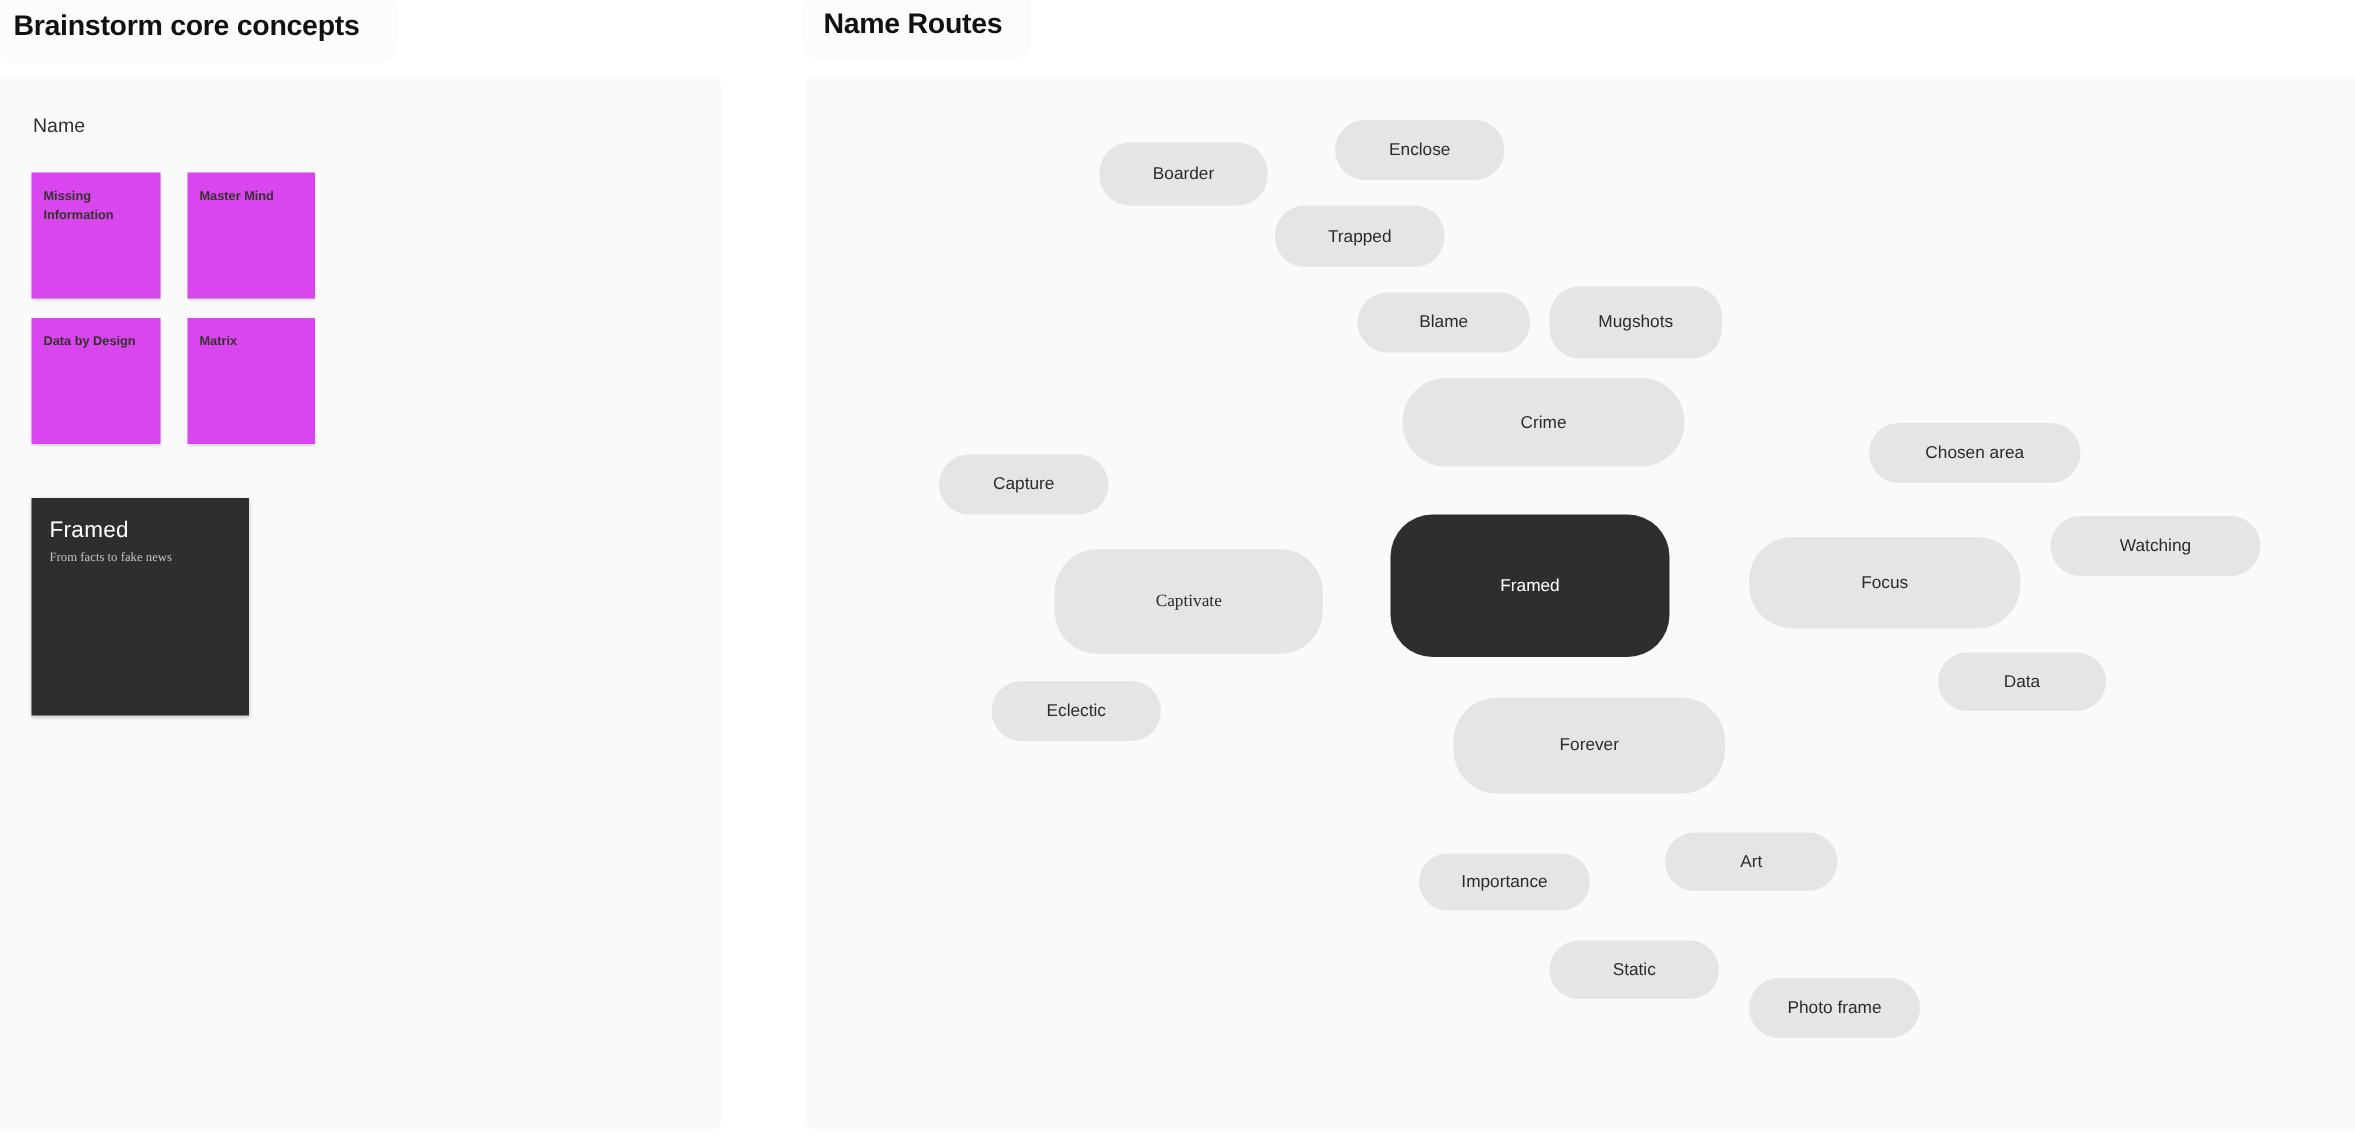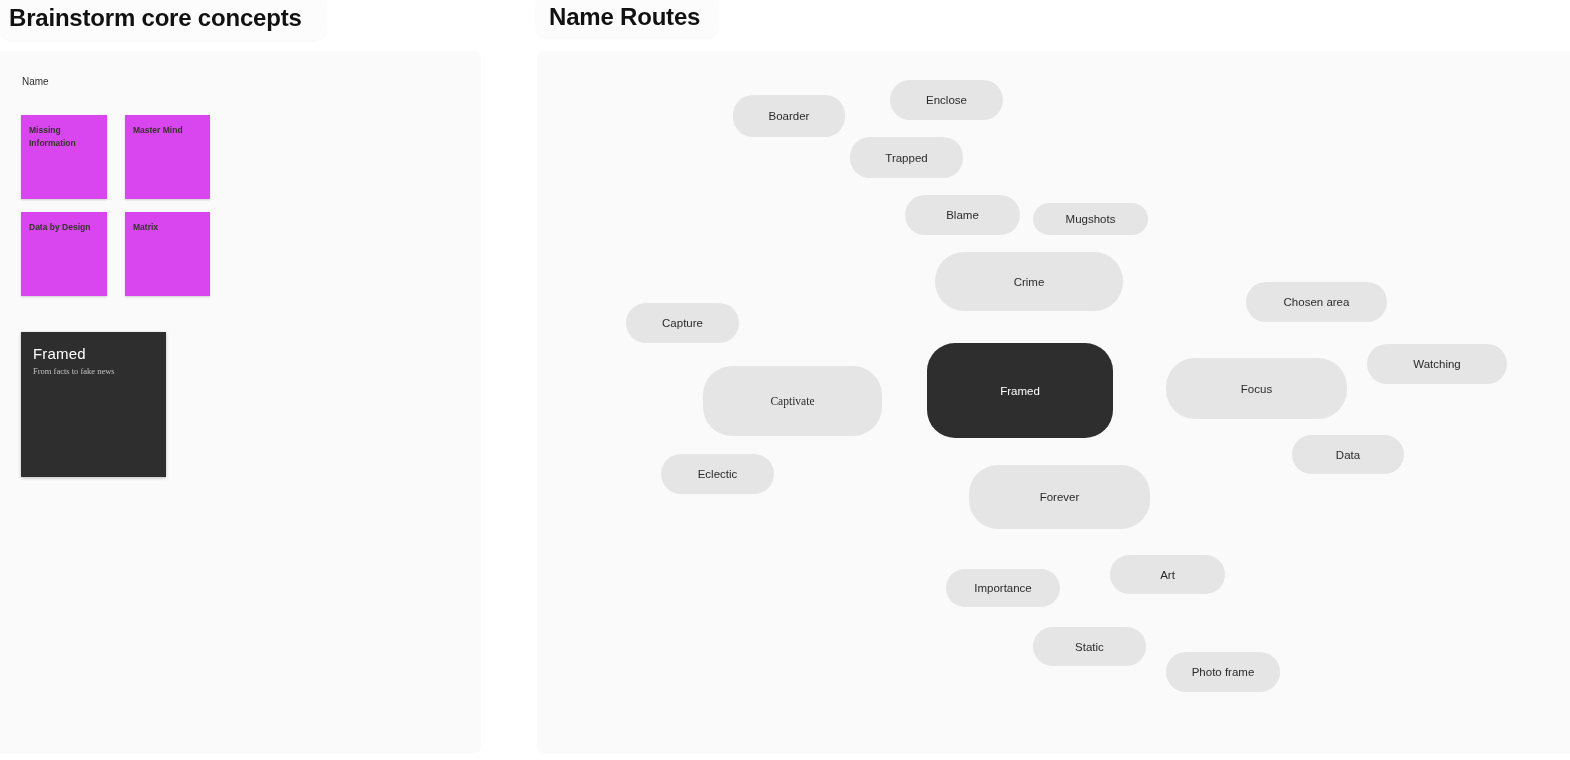--- a/index.html
+++ b/index.html
@@ -10,39 +10,39 @@
     font-family: "Liberation Sans", sans-serif;
   }
   .canvas { position: relative; width: 1570px; height: 760px; }
 
   
   .frame-tag {
     position: absolute; top: 0;
     display: flex; align-items: center;
     background: #fcfcfc;
     color: #111111;
-    font-size: 24px; font-weight: 700;
+    font-size: 19px; font-weight: 700;
     letter-spacing: -0.2px;
     box-shadow: 0 1px 3px rgba(0,0,0,0.04);
   }
   .tag-brainstorm { left: 0; height: 40px; padding: 0 24px 4px 9px; border-radius: 0 0 12px 12px; }
   .tag-routes { left: 536px; height: 37px; padding: 0 18px 4px 13px; border-radius: 0 0 10px 10px; }
 
   
   .panel {
     position: absolute; top: 51px; height: 702px;
     background: #fafafa;
   }
   .panel-left { left: 0; width: 481px; border-radius: 0 6px 6px 0; }
   .panel-right { left: 537px; width: 1033px; border-radius: 6px 0 0 6px; }
 
   
   .name-label {
     position: absolute; left: 22px; top: 25px;
-    font-size: 10px; color: #2f2f2f; font-weight: 400;
+    font-size: 13px; color: #2f2f2f; font-weight: 400;
   }
   .sticky {
     position: absolute;
     background: #d946ef;
     padding: 9px 8px;
     font-size: 8.5px; font-weight: 600; line-height: 1.5;
     color: #35322a;
     box-shadow: 0 1px 2px rgba(0,0,0,0.18);
   }
   .dark-card {
@@ -90,21 +90,21 @@
       <div class="dark-card-title">Framed</div>
       <div class="dark-card-sub">From facts to fake news</div>
     </div>
   </section>
 
   <section class="panel panel-right">
     <div class="bubble" style="left:353px; top:29px;  width:113px; height:40px;">Enclose</div>
     <div class="bubble" style="left:196px; top:44px;  width:112px; height:42px;">Boarder</div>
     <div class="bubble" style="left:313px; top:86px;  width:113px; height:41px;">Trapped</div>
     <div class="bubble" style="left:368px; top:144px; width:115px; height:40px;">Blame</div>
-    <div class="bubble" style="left:496px; top:152px; width:115px; height:32px;">Mugshots</div>
+    <div class="bubble" style="left:496px; top:140px; width:115px; height:48px;">Mugshots</div>
     <div class="bubble lg" style="left:398px; top:201px; width:188px; height:59px;">Crime</div>
     <div class="bubble" style="left:709px; top:231px; width:141px; height:40px;">Chosen area</div>
     <div class="bubble" style="left:89px;  top:252px; width:113px; height:40px;">Capture</div>
     <div class="bubble dark" style="left:390px; top:292px; width:186px; height:95px;">Framed</div>
     <div class="bubble" style="left:830px; top:293px; width:140px; height:40px;">Watching</div>
     <div class="bubble lg" style="left:166px; top:315px; width:179px; height:70px;font-family:Liberation Serif, serif;">Captivate</div>
     <div class="bubble lg" style="left:629px; top:307px; width:181px; height:61px;">Focus</div>
     <div class="bubble" style="left:755px; top:384px; width:112px; height:39px;">Data</div>
     <div class="bubble" style="left:124px; top:403px; width:113px; height:40px;text-align:center;">Eclectic</div>
     <div class="bubble lg" style="left:432px; top:414px; width:181px; height:64px;">Forever</div>

